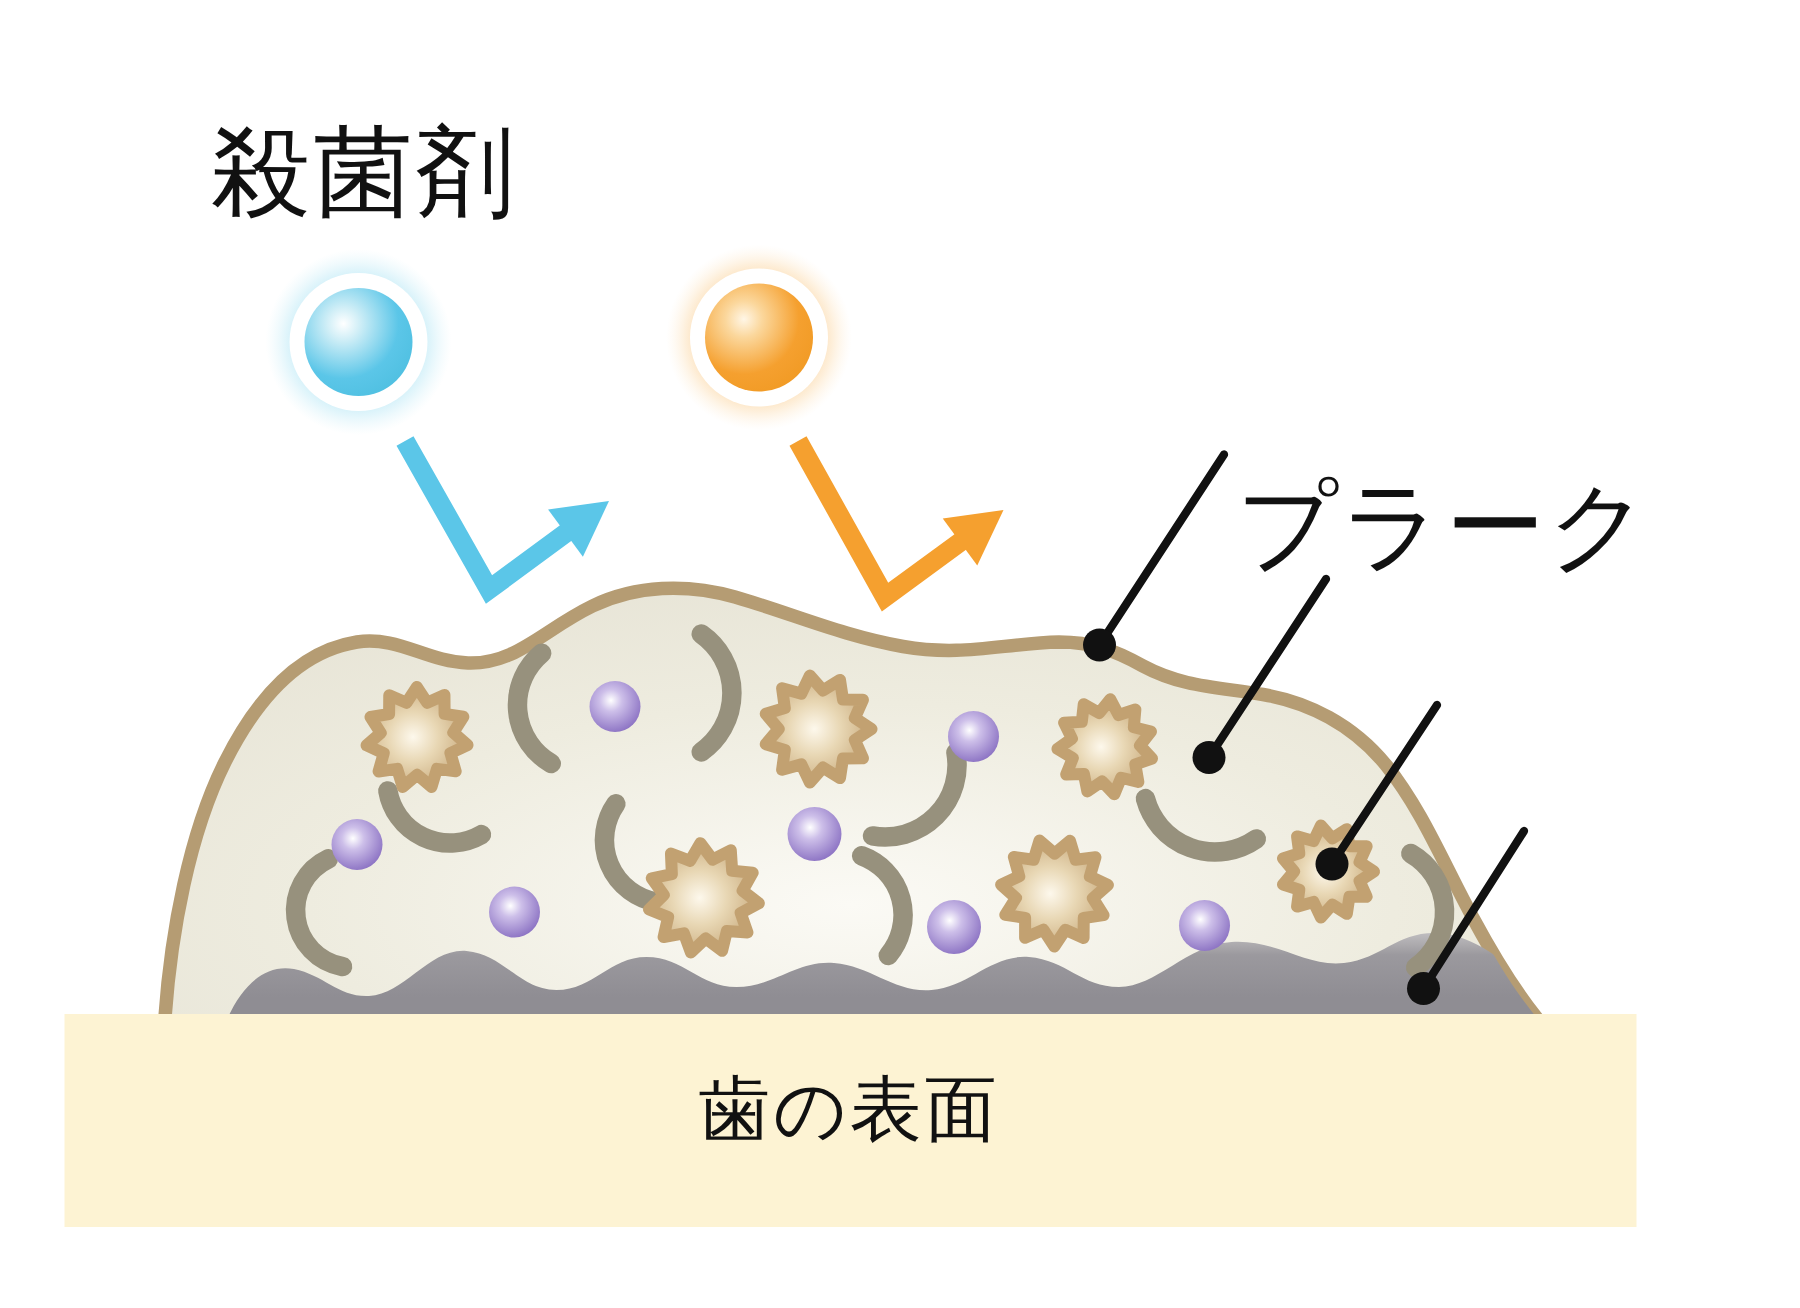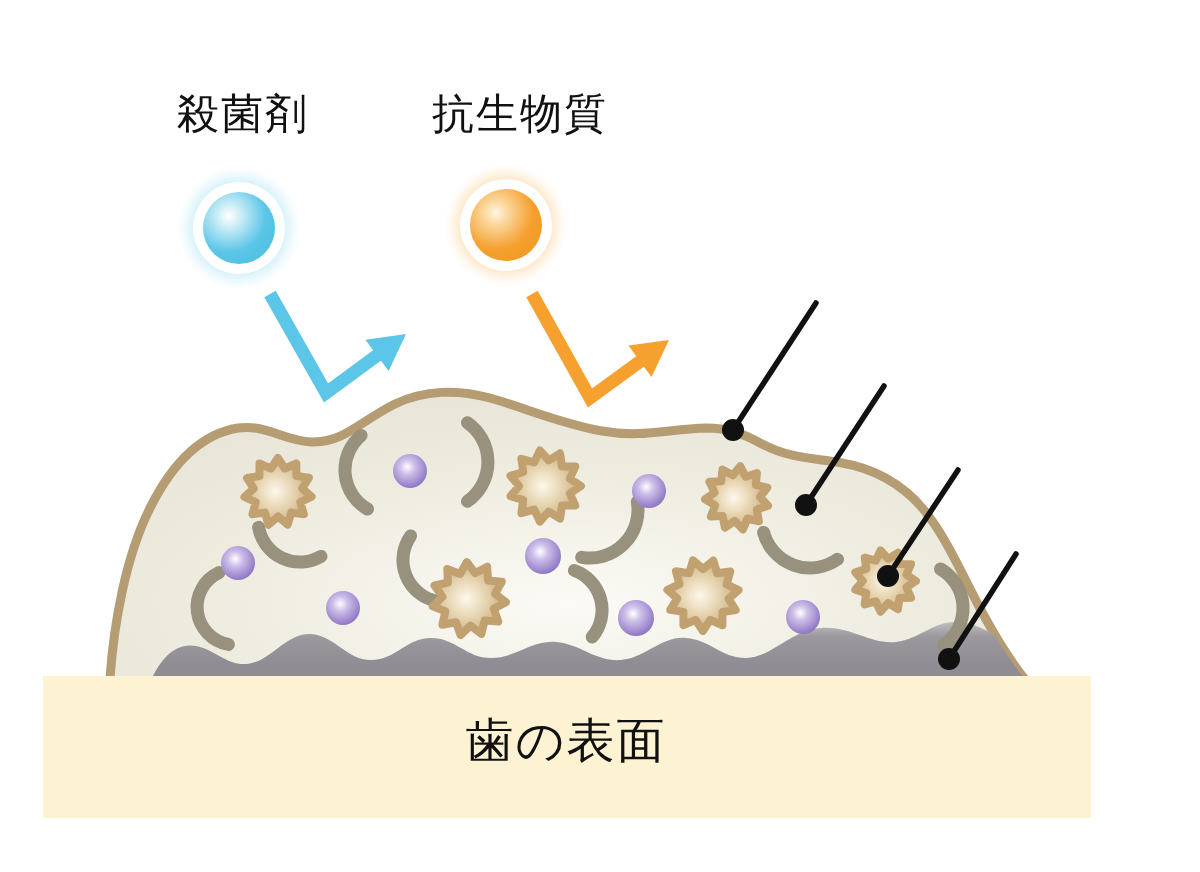--- a/index.html
+++ b/index.html
@@ -4,21 +4,21 @@
 <style>
   html,body { margin:0; padding:0; background:#ffffff; }
   .stage {
     position:relative; width:1200px; height:872px;
     background:#ffffff; overflow:hidden;
     font-family:"Liberation Sans","DejaVu Sans",sans-serif;
   }
   .stage svg { position:absolute; left:0; top:0; }
   .lbl {
     position:absolute; transform:translate(-50%,-50%);
-    font-size:42px; font-weight:500; letter-spacing:2px;
+    font-size:66px; font-weight:500; letter-spacing:2px;
     color:#111111; white-space:nowrap; line-height:1;
   }
   .lbl.small { font-size:48px; }
 </style>
 </head>
 <body>
 
 <div class="stage">
 
   <svg id="fig" width="1200" height="872" viewBox="0 0 1200 872">
@@ -136,16 +136,16 @@
       <path d="M 270 294 L 326 393 L 379 354" fill="none" stroke-width="13" stroke="#5bc6e8"></path>
       <polygon points="406,334 388.6,371.1 365.4,339.7" fill="#5bc6e8"></polygon>
     </g>
     <g>
       <path d="M 532 294 L 590 398 L 642 360" fill="none" stroke-width="13" stroke="#f5a02f"></path>
       <polygon points="669,340 651.5,377 628.5,345.6" fill="#f5a02f"></polygon>
     </g>
   </svg>
 
   <div class="lbl" style="left:243px; top:114px;">殺菌剤</div>
-  <div class="lbl" style="left:520px; top:114px;">抗生物質</div>
+  <div class="lbl" style="left:963px; top:350px;">プラーク</div>
   <div class="lbl small" style="left:566px; top:741px;">歯の表面</div>
 
 </div>
 
 </body></html>

